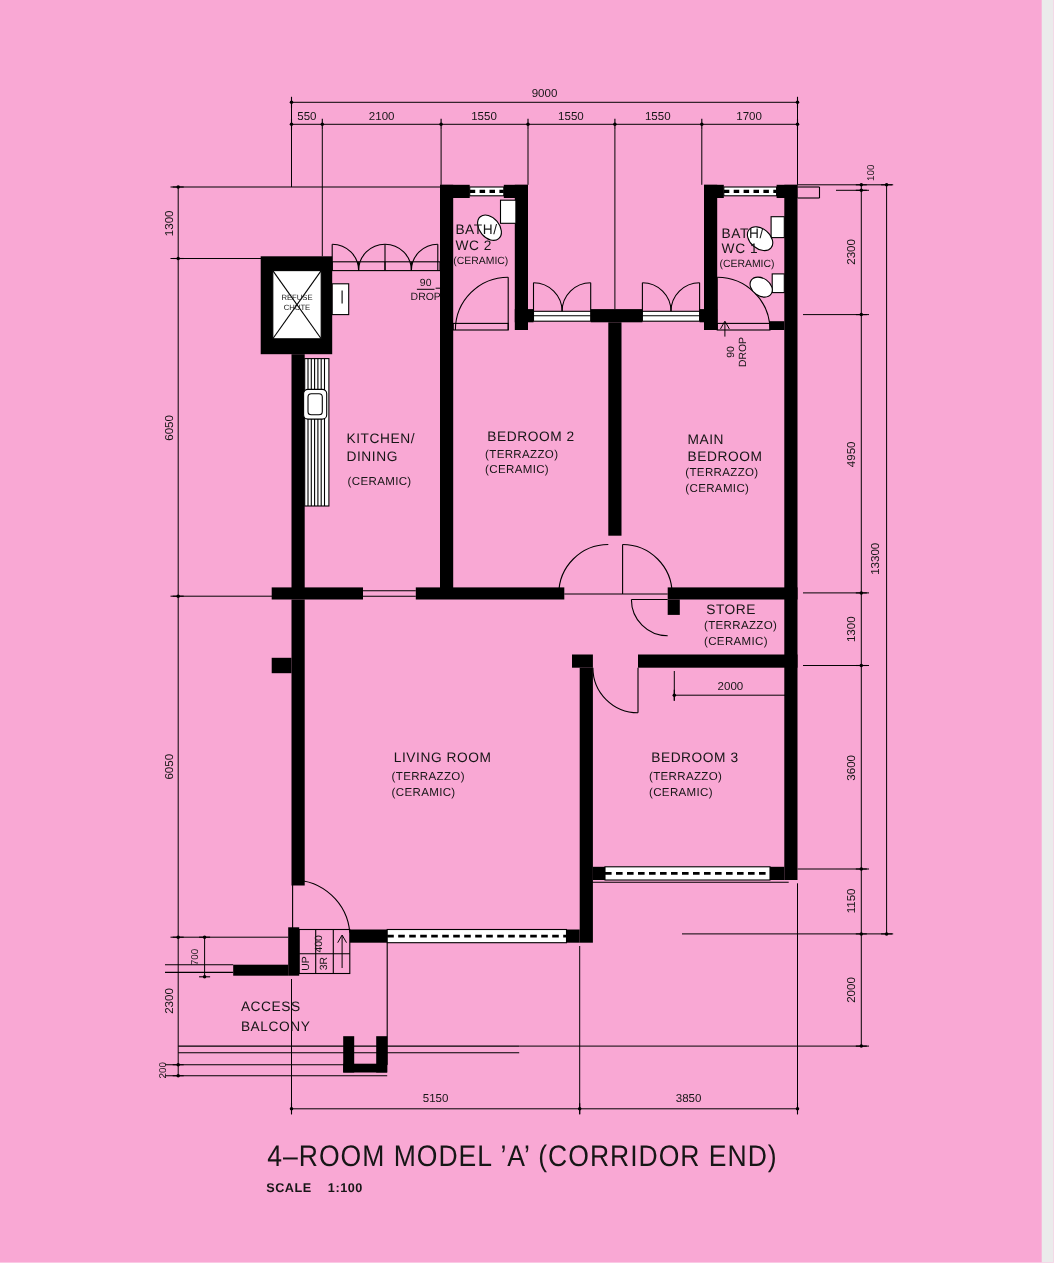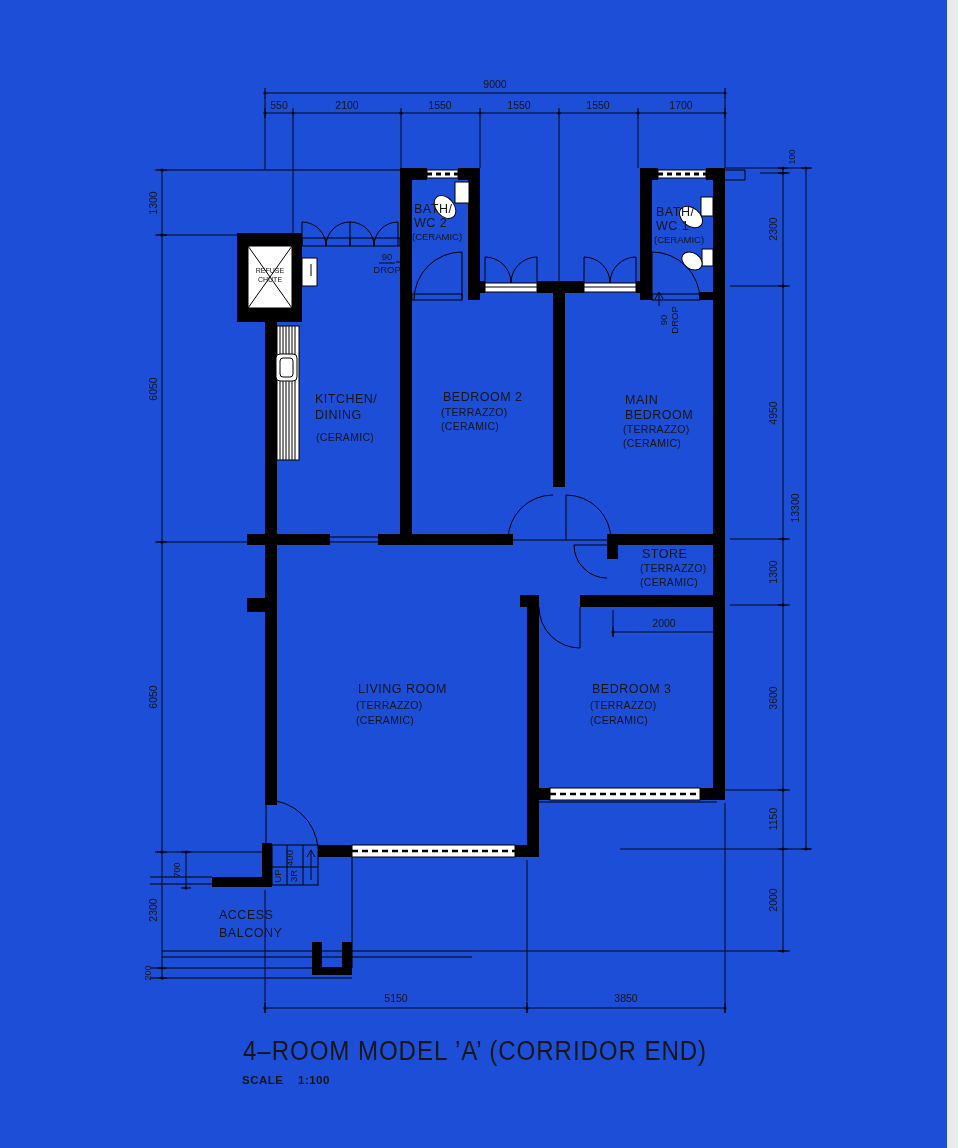--- a/index.html
+++ b/index.html
@@ -1,16 +1,16 @@
 <!DOCTYPE html>
 <html><head>
 <meta charset="utf-8">
 <style>
   html,body{margin:0;padding:0;background:#fff;}
-  .page{position:relative;width:958px;height:1148px;background:#1d4ed8;overflow:hidden;
+  .page{position:relative;width:958px;height:1148px;background:#f9a8d4;overflow:hidden;
         font-family:"Liberation Sans",sans-serif;}
   svg text{fill:#161616;}
   .roomname{font-size:12.5px;letter-spacing:.5px;}
   .roomfin{font-size:10.5px;letter-spacing:.3px;}
   .dim{font-size:10.5px;}
   .dimsm{font-size:9px;}
   .tiny{font-size:7px;}
   .ann{font-size:9.5px;}
   .ttl{font-size:27px;letter-spacing:1px;}
   .scl{font-size:11.5px;font-weight:bold;letter-spacing:.5px;}

